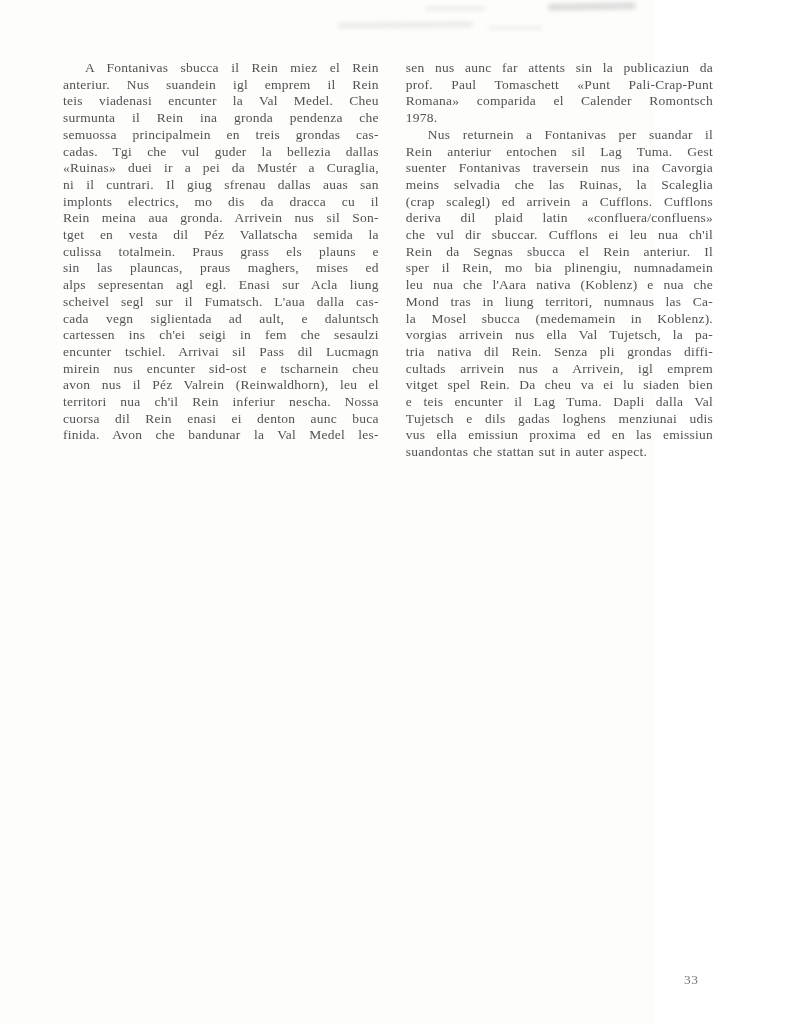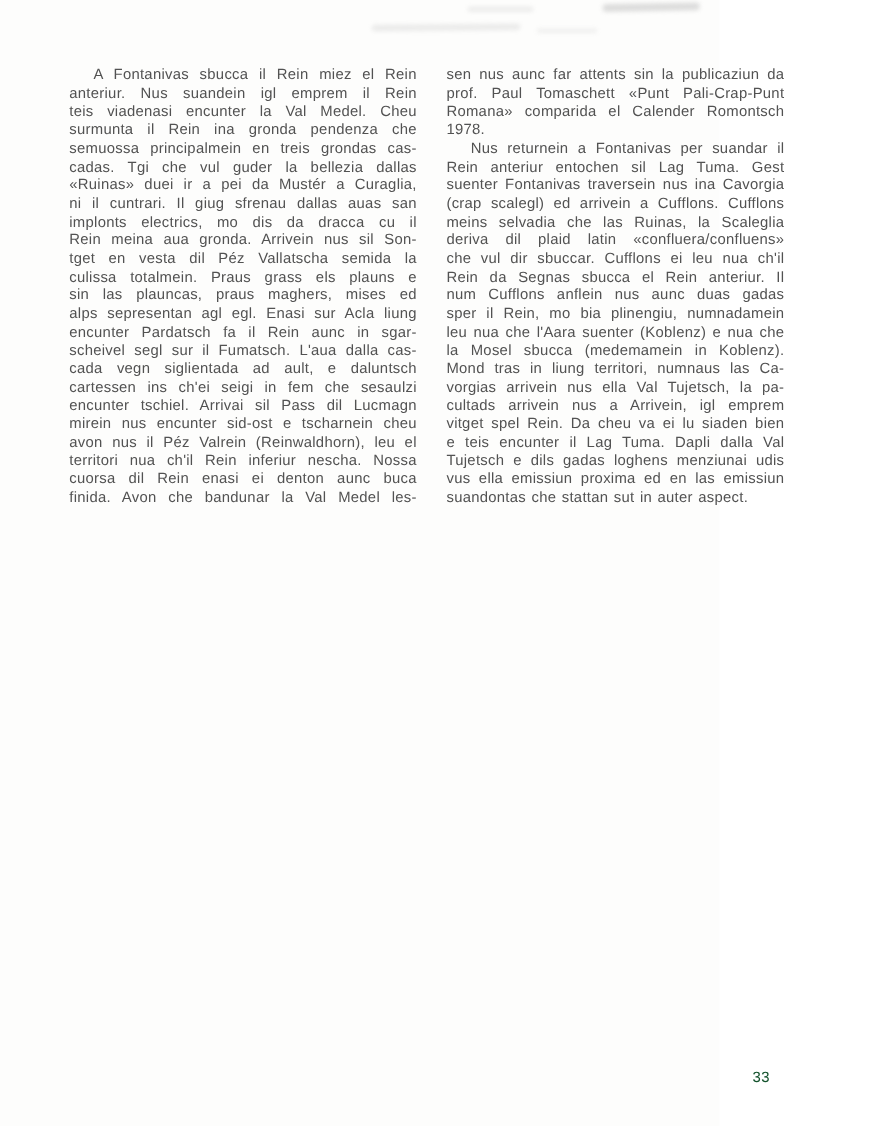--- a/index.html
+++ b/index.html
@@ -8,21 +8,21 @@
     width: 800px;
     height: 1024px;
     overflow: hidden;
     background: #ffffff;
   }
   .page {
     position: relative;
     width: 654px;
     height: 1024px;
     background: #fdfdfc;
-    font-family: Liberation Sans, sans-serif;
+    font-family: Liberation Serif, serif;
     color: #525252;
   }
   .columns {
     position: absolute;
     top: 60px;
     left: 63px;
     width: 650px;
     display: flex;
   }
   .column {
@@ -39,21 +39,21 @@
     white-space: nowrap;
   }
   .line.no-jl { text-align-last: left; }
   .line.indent { text-indent: 22px; }
   .page-number {
     position: absolute;
     left: 684px;
     top: 972px;
     font-size: 13.5px;
     letter-spacing: 0.5px;
-    color: #14532d;
+    color: #737373;
   }
   
   .smudge {
     position: absolute;
     background: #b5b5b5;
     border-radius: 3px;
     filter: blur(2px);
   }
   .smudge.s1 { left: 548px; top: 3px;  width: 88px;  height: 7px; opacity: 0.45; transform: rotate(-1deg); }
   .smudge.s2 { left: 425px; top: 6px;  width: 60px;  height: 5px; opacity: 0.22; }
@@ -79,50 +79,49 @@
         <div class="line">semuossa principalmein en treis grondas cas-</div>
         <div class="line">cadas. Tgi che vul guder la bellezia dallas</div>
         <div class="line">«Ruinas» duei ir a pei da Mustér a Curaglia,</div>
         <div class="line">ni il cuntrari. Il giug sfrenau dallas auas san</div>
         <div class="line">implonts electrics, mo dis da dracca cu il</div>
         <div class="line">Rein meina aua gronda. Arrivein nus sil Son-</div>
         <div class="line">tget en vesta dil Péz Vallatscha semida la</div>
         <div class="line">culissa totalmein. Praus grass els plauns e</div>
         <div class="line">sin las plauncas, praus maghers, mises ed</div>
         <div class="line">alps sepresentan agl egl. Enasi sur Acla liung</div>
-        <div class="line">encunter Pardatsch fa il Rein aunc in sgar-</div>
         <div class="line">scheivel segl sur il Fumatsch. L'aua dalla cas-</div>
         <div class="line">cada vegn siglientada ad ault, e daluntsch</div>
         <div class="line">cartessen ins ch'ei seigi in fem che sesaulzi</div>
         <div class="line">encunter tschiel. Arrivai sil Pass dil Lucmagn</div>
         <div class="line">mirein nus encunter sid-ost e tscharnein cheu</div>
         <div class="line">avon nus il Péz Valrein (Reinwaldhorn), leu el</div>
         <div class="line">territori nua ch'il Rein inferiur nescha. Nossa</div>
         <div class="line">cuorsa dil Rein enasi ei denton aunc buca</div>
         <div class="line">finida. Avon che bandunar la Val Medel les-</div>
       </div>
     <div class="column right">
         <div class="line">sen nus aunc far attents sin la publicaziun da</div>
         <div class="line">prof. Paul Tomaschett «Punt Pali-Crap-Punt</div>
         <div class="line">Romana» comparida el Calender Romontsch</div>
         <div class="line no-jl">1978.</div>
         <div class="line indent">Nus returnein a Fontanivas per suandar il</div>
         <div class="line">Rein anteriur entochen sil Lag Tuma. Gest</div>
         <div class="line">suenter Fontanivas traversein nus ina Cavorgia</div>
+        <div class="line">meins selvadia che las Ruinas, la Scaleglia</div>
         <div class="line">(crap scalegl) ed arrivein a Cufflons. Cufflons</div>
-        <div class="line">meins selvadia che las Ruinas, la Scaleglia</div>
         <div class="line">deriva dil plaid latin «confluera/confluens»</div>
         <div class="line">che vul dir sbuccar. Cufflons ei leu nua ch'il</div>
         <div class="line">Rein da Segnas sbucca el Rein anteriur. Il</div>
-        <div class="line">num Cufflons anflein nus aunc duas gadas</div>
         <div class="line">sper il Rein, mo bia plinengiu, numnadamein</div>
-        <div class="line">leu nua che l'Aara suenter (Koblenz) e nua che</div>
+        <div class="line">leu nua che l'Aara nativa (Koblenz) e nua che</div>
+        <div class="line">Mond tras in liung territori, numnaus las Ca-</div>
         <div class="line">la Mosel sbucca (medemamein in Koblenz).</div>
-        <div class="line">Mond tras in liung territori, numnaus las Ca-</div>
         <div class="line">vorgias arrivein nus ella Val Tujetsch, la pa-</div>
+        <div class="line">tria nativa dil Rein. Senza pli grondas diffi-</div>
         <div class="line">cultads arrivein nus a Arrivein, igl emprem</div>
         <div class="line">vitget spel Rein. Da cheu va ei lu siaden bien</div>
         <div class="line">e teis encunter il Lag Tuma. Dapli dalla Val</div>
         <div class="line">Tujetsch e dils gadas loghens menziunai udis</div>
         <div class="line">vus ella emissiun proxima ed en las emissiun</div>
         <div class="line no-jl">suandontas che stattan sut in auter aspect.</div>
       </div>
   </div>
 
   <div class="page-number">33</div>

